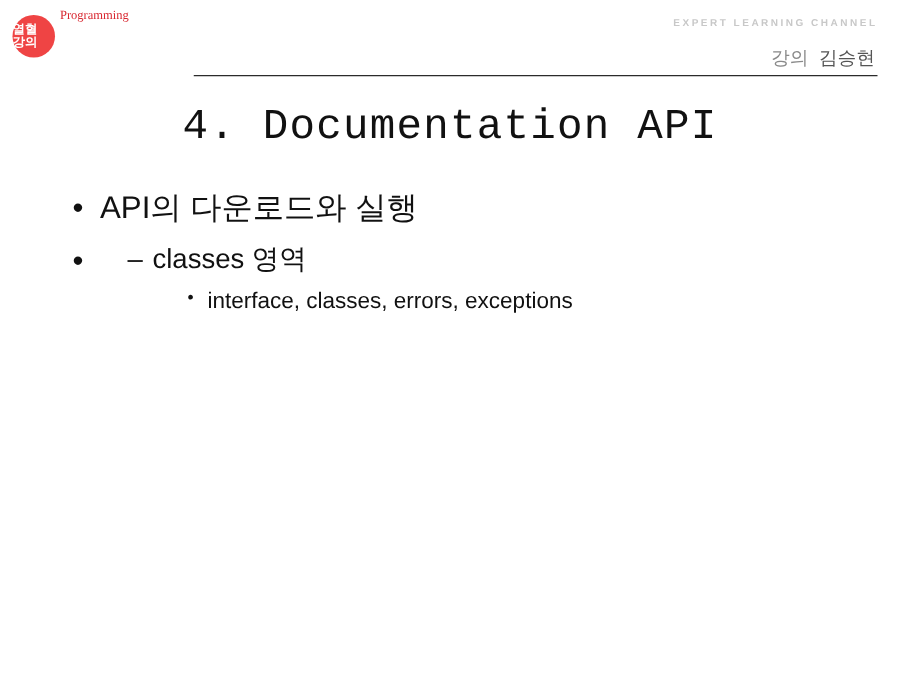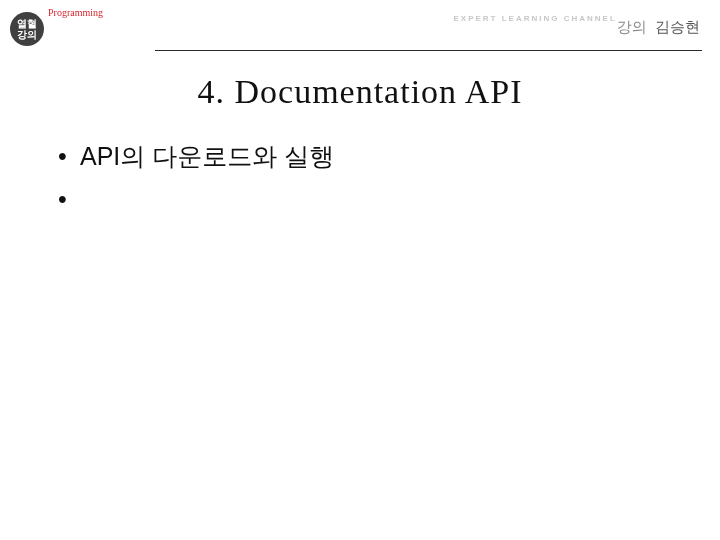--- a/index.html
+++ b/index.html
@@ -2,44 +2,44 @@
 <html><head>
 <meta charset="utf-8">
 <style>
   * { margin: 0; padding: 0; box-sizing: border-box; }
   html, body { width: 720px; height: 540px; background: #fff; font-family: "Malgun Gothic", "Apple SD Gothic Neo", Arial, sans-serif; }
   .slide { width: 720px; height: 540px; position: relative; padding: 0; }
   .header { display: flex; align-items: flex-start; justify-content: space-between; padding: 10px 18px 0 10px; }
   .logo-block { display: flex; align-items: flex-start; gap: 4px; }
   .badge {
     width: 34px; height: 34px; border-radius: 50%;
-    background: #404040; color: #fff; display: flex; flex-direction: column;
-    align-items: center; justify-content: center; font-size: 10px; line-height: 11px;
+    background: #ef4444; color: #fff; display: flex; flex-direction: column;
+    justify-content: center; font-size: 10px; line-height: 11px;
     font-weight: 700; margin-top: 2px;
   }
   .logo-text { display: flex; flex-direction: column; line-height: 1; }
   .logo-java {
     font-family: Georgia, "Times New Roman", serif;
     font-size: 30px; font-weight: 600; color: #d8262f; letter-spacing: -1px;
   }
   .logo-sub {
     font-family: Liberation Serif, serif;
     font-size: 10px; color: #d8262f; text-align: right; margin-top: -2px;
   }
-  .header-right { display: flex; align-items: flex-end; padding-top: 4px; margin-left: 17px; }
+  .header-right { display: flex; flex-direction: column; align-items: flex-end; padding-top: 4px; margin-left: 17px; }
   .channel {
     font-size: 8px; letter-spacing: 2px; color: #c8c8c8; font-weight: 600;
     margin-left: 4px; margin-bottom: 14px;
   }
   .lecturer { font-size: 15px; color: #555; align-self: flex-end; margin-right: 2px;}
   .lecturer .lbl { color: #8a8a8a; margin-right: 4px; }
   .divider { margin: 4px 18px 0 155px; border: none; border-top: 1.5px solid #2b2b2b; }
   .content { padding: 22px 40px 0 40px; }
   .title {
-    text-align: center; font-family: Liberation Serif, serif;
+    text-align: center; font-family: Liberation Mono, monospace;
     font-size: 34px; letter-spacing: 1px; color: #111; font-weight: 400;
     margin-bottom: 26px;
   }
   ul.lvl1 { list-style: none; padding-left: 18px; }
   ul.lvl1 > li { position: relative; font-size: 25px; color: #111; line-height: 1.55; padding-left: 22px; font-family: Verdana, Arial, "Malgun Gothic", sans-serif; }
   ul.lvl1 > li::before { content: "•"; position: absolute; left: 0; top: 0; }
   ul.lvl2 { list-style: none; padding-left: 22px; margin-top: 4px; }
   ul.lvl2 > li { position: relative; font-size: 22px; color: #111; line-height: 1.55; padding-left: 20px; font-family: Verdana, Arial, "Malgun Gothic", sans-serif;}
   ul.lvl2 > li::before { content: "–"; position: absolute; left: 0; top: 0; }
   ul.lvl3 { list-style: none; padding-left: 28px; margin-top: 2px; }
@@ -72,17 +72,25 @@
 
   <div class="content">
     <h1 class="title">4. Documentation API</h1>
 
     <ul class="lvl1">
       <li>
         <span>API의 다운로드와 실행</span>
       </li>
       <li>
         <ul class="lvl2">
+          <li>
+            <span>classes 영역</span>
+            <ul class="lvl3">
+              <li>
+                <span>interface, classes, errors, exceptions</span>
+              </li>
+            </ul>
+          </li>
         </ul>
       </li>
     </ul>
   </div>
 </div>
 
 </body></html>

